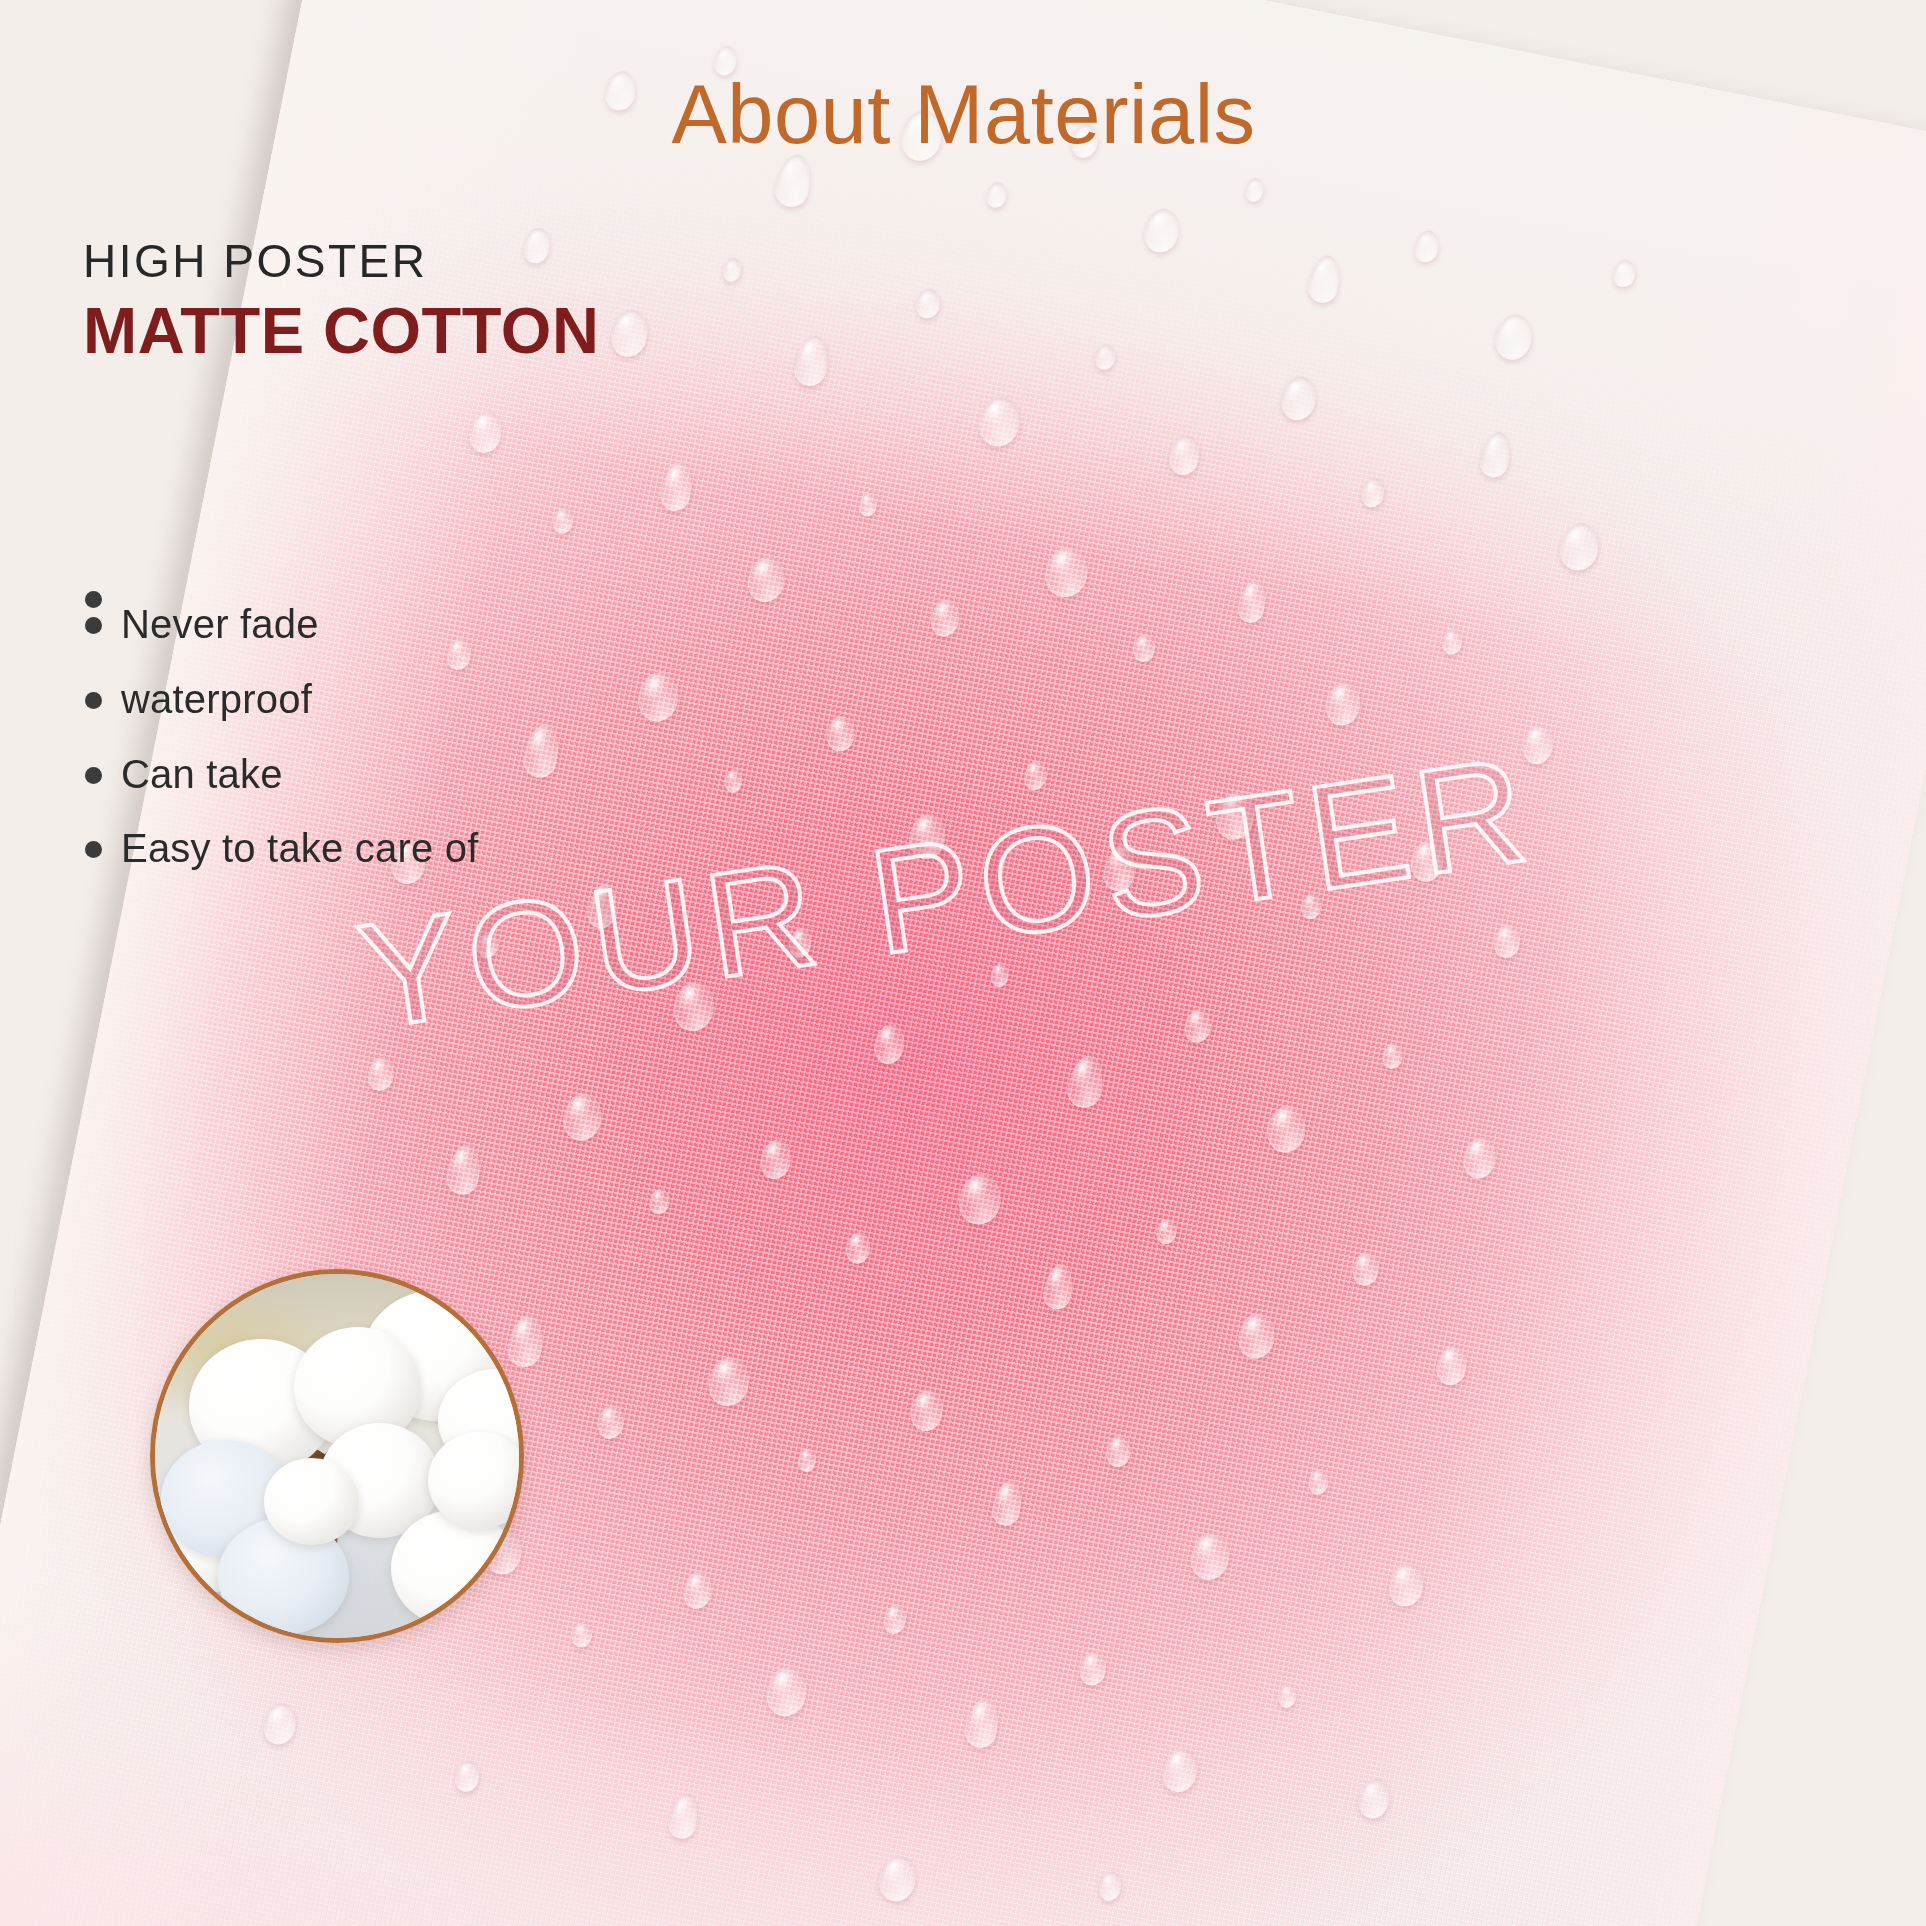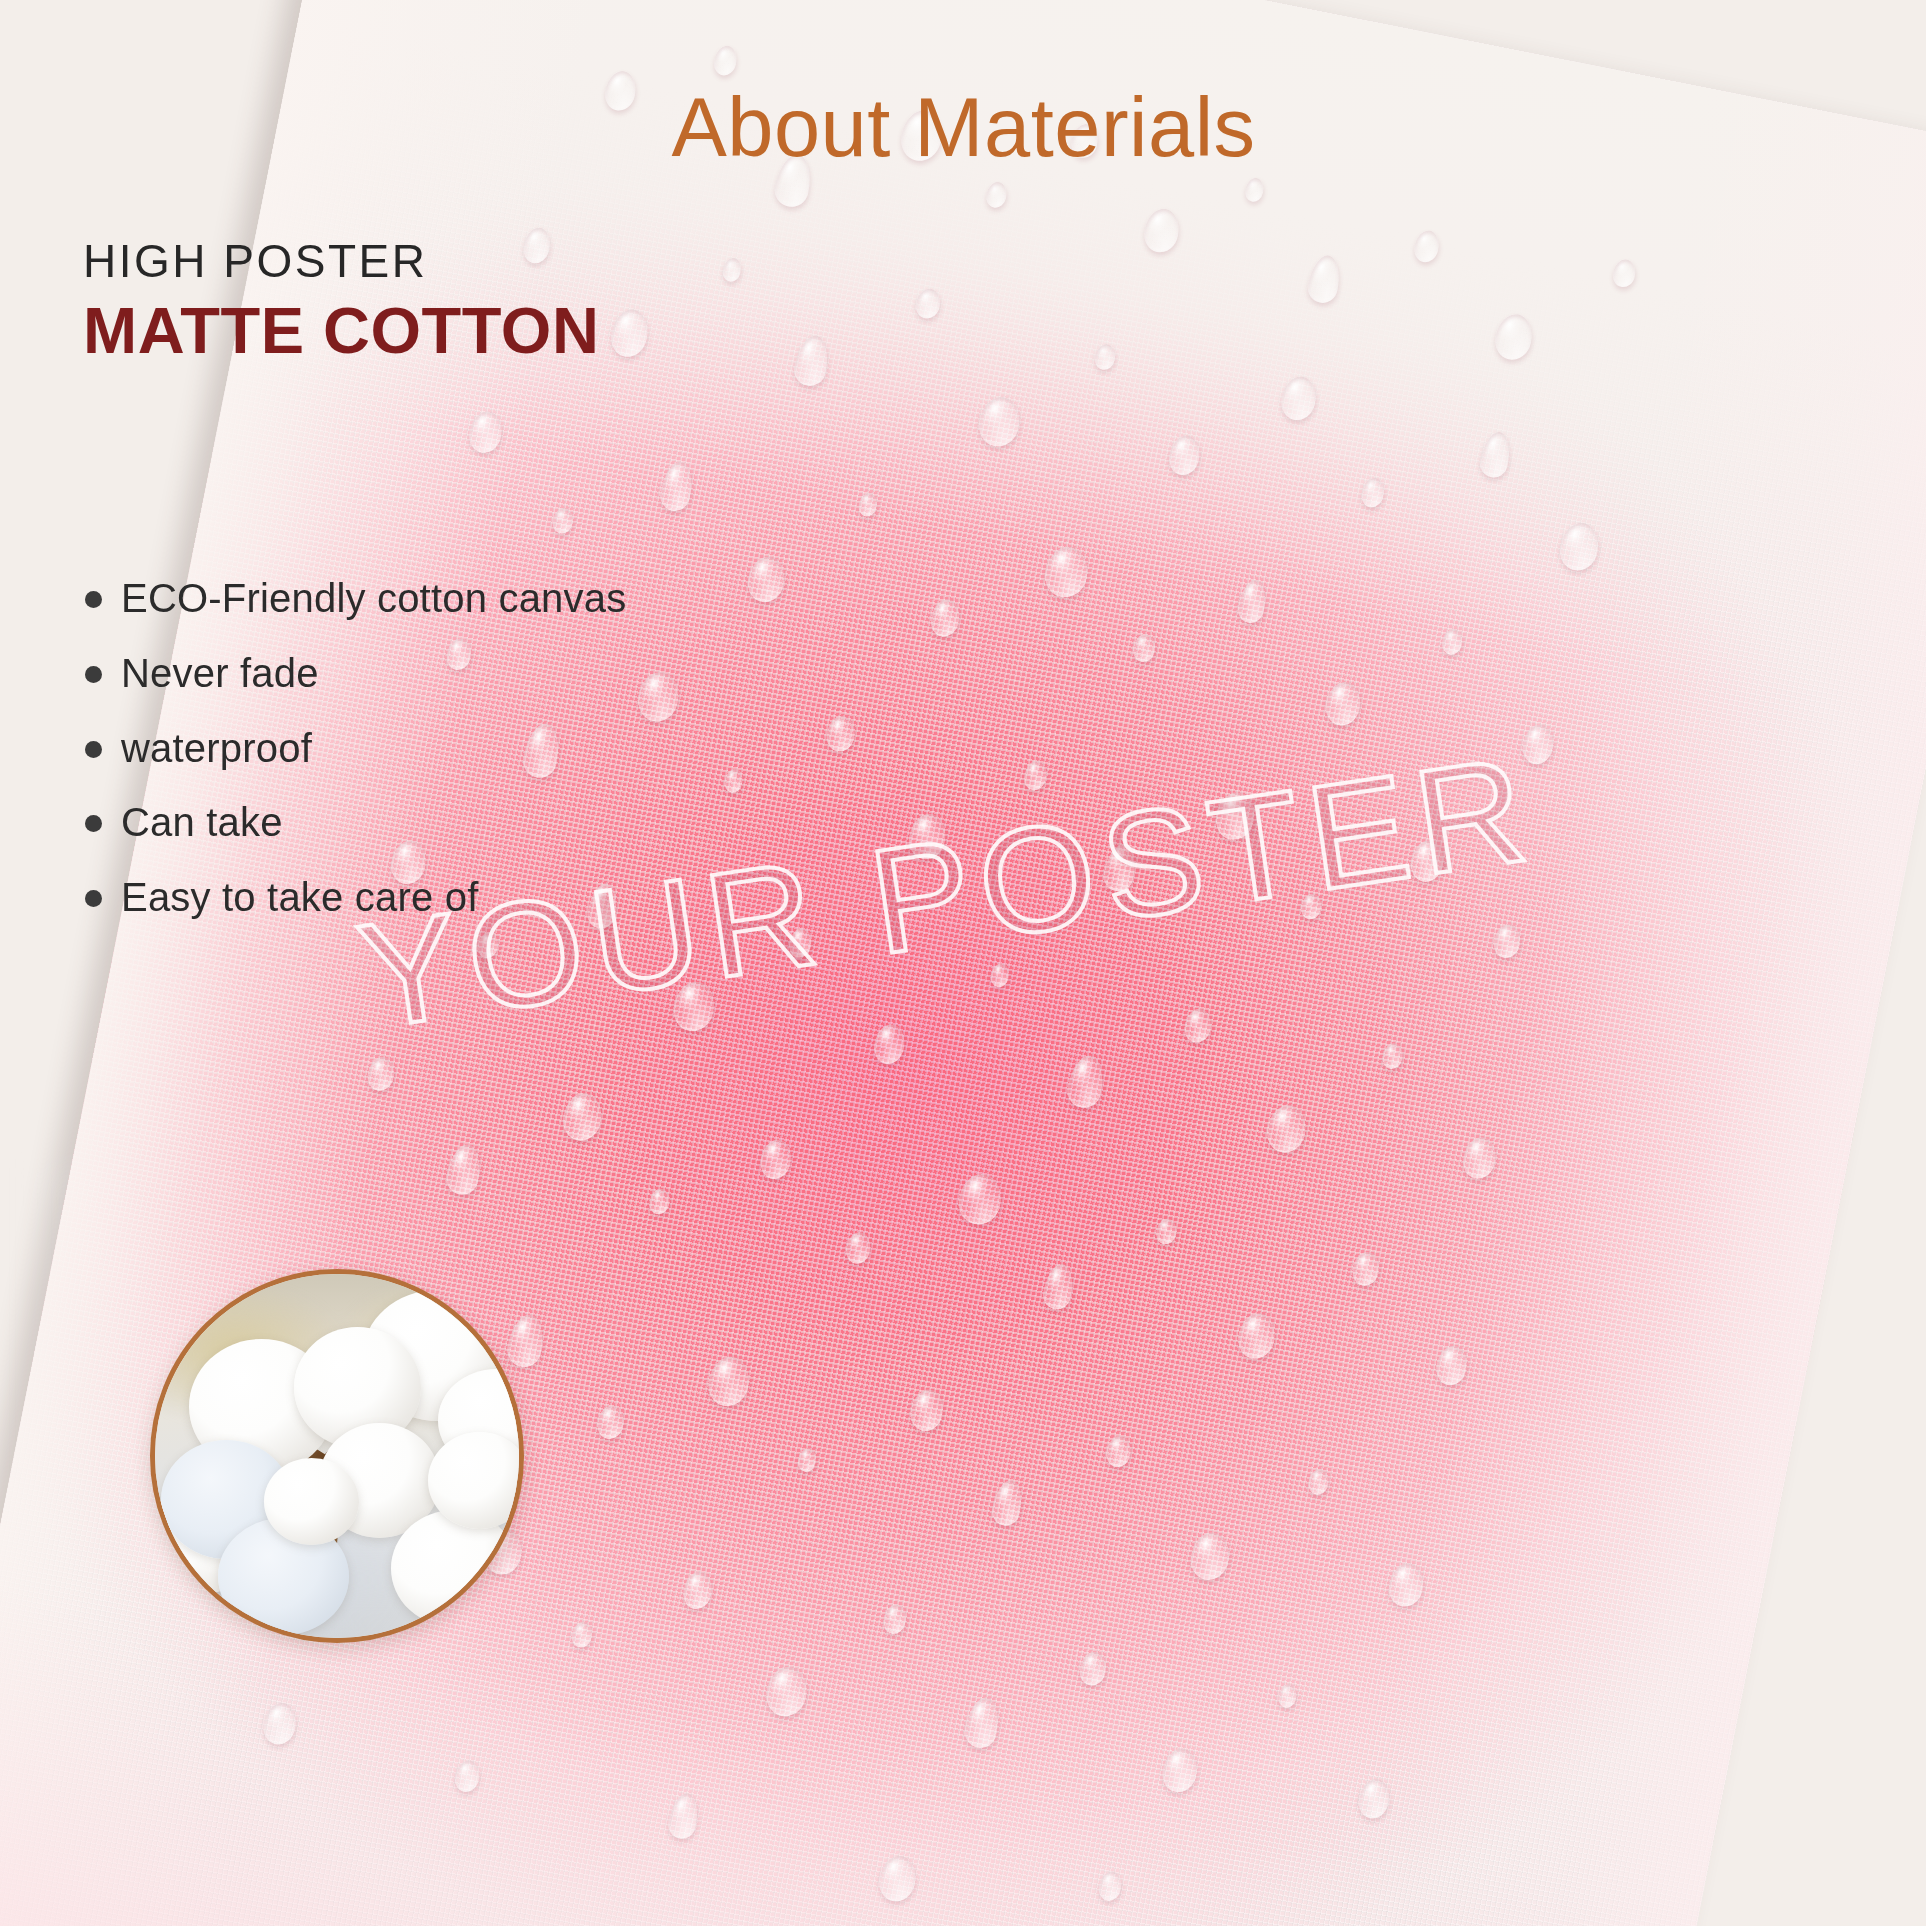--- a/index.html
+++ b/index.html
@@ -215,21 +215,21 @@
     left: 0;
     right: 0;
     top: 67px;
     text-align: center;
     font-family: "Liberation Sans", sans-serif;
     font-size: 83px;
     font-weight: 400;
     color: #c0692a;
     letter-spacing: 0.5px;
     z-index: 20;
-    margin: 13px;
+    margin: 0;
   }
 
   
   .cotton-badge {
     position: absolute;
     left: 150px;
     top: 1269px;
     width: 364px;
     height: 364px;
     border-radius: 50%;
@@ -432,21 +432,20 @@
   <div class="headline-block">
     <p class="eyebrow">HIGH POSTER</p>
     <h2 class="headline">
       <span>MATTE COTTON</span><br>
     </h2>
   </div>
 
   <ul class="feature-list">
     <li>
       <span class="bullet-dot"></span>
-      <span>ECO-Friendly cotton canvas</span>
     </li>
     <li>
       <span class="bullet-dot"></span>
       <span>Never fade</span>
     </li>
     <li>
       <span class="bullet-dot"></span>
       <span>waterproof</span>
     </li>
     <li>

